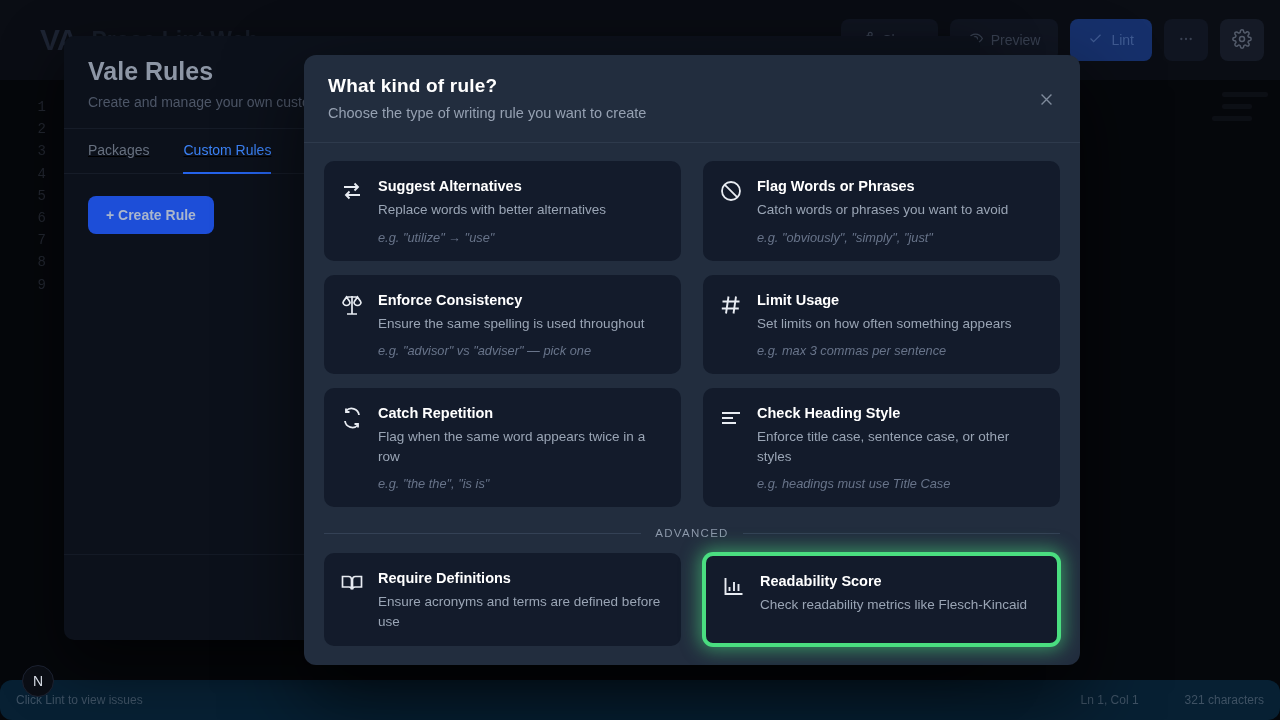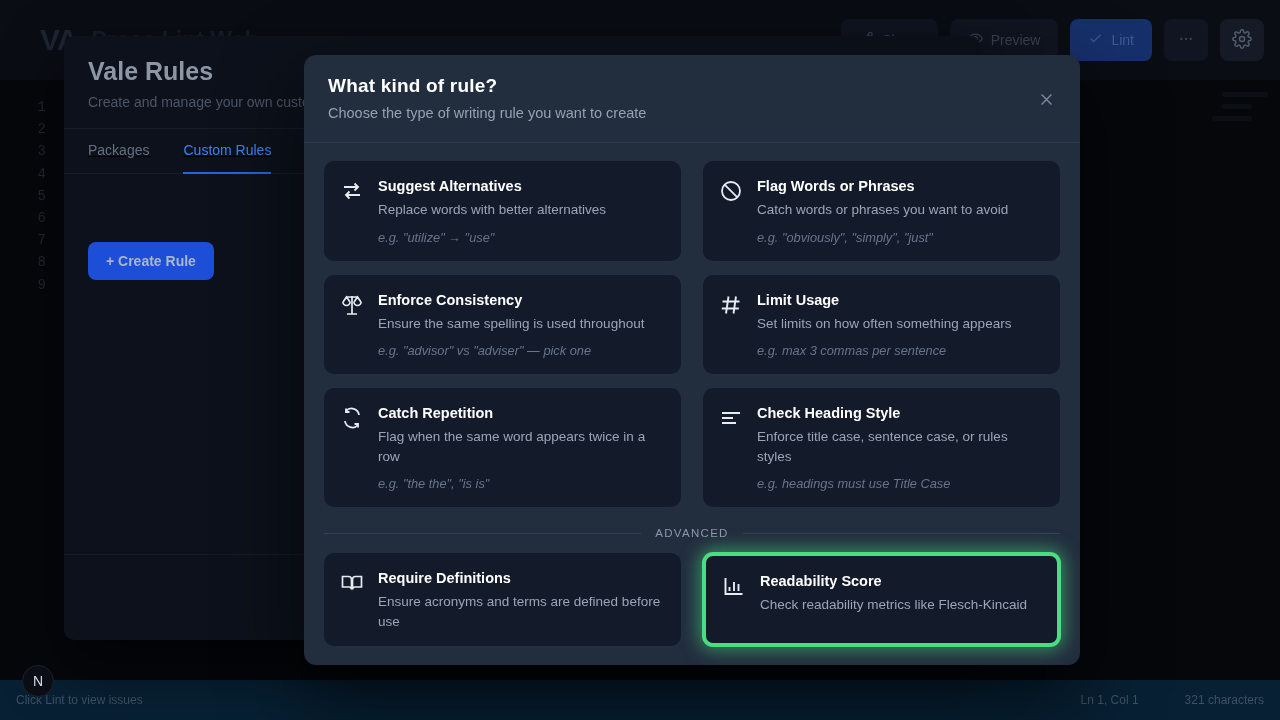--- a/index.html
+++ b/index.html
@@ -57,21 +57,21 @@
     font-family: "Liberation Mono", monospace;
   }
   .code-area { position: absolute; left: 62px; top: 0; right: 0; height: 600px; }
   .ghost-line {
     position: absolute; background: #0e1118; border-radius: 2px; opacity: .85;
   }
 
   .statusbar {
     position: absolute; left: 0; bottom: 0; width: 1280px; height: 40px;
     background: #072033; display: flex; align-items: center;
-    padding: 16px 16px; font-size: 12px; color: #3e5163;
+    padding: 16px 16px; font-size: 12px; color: #3e5163; border-radius: 12px;
   }
   .statusbar .right { margin-left: auto; display: flex; gap: 46px; }
 
   .avatar {
     position: absolute; left: 22px; top: 665px; width: 32px; height: 32px;
     border-radius: 50%; background: #0a0d14; border: 1px solid #1b2130;
     color: #d7dce5; font-size: 14px; display: flex; align-items: center;
     justify-content: center; z-index: 3;
   }
 
@@ -88,21 +88,21 @@
   .panel-tabs {
     display: flex; gap: 34px; padding: 0 24px; border-top: 1px solid #161c28;
     border-bottom: 1px solid #161c28; height: 46px; align-items: center; text-decoration: underline;
   }
   .tab { font-size: 14px; color: #67707f; height: 46px; display: flex;
          align-items: center; border-bottom: 2px solid transparent; }
   .tab.active { color: #3b82f6; border-bottom-color: #2563eb; }
   .panel-body { position: relative; padding: 22px 24px; height: 440px; }
   .create-rule-btn {
     background: #1d4ed8; color: #aab6cc; border: none; border-radius: 8px;
-    padding: 11px 18px; font-size: 14px; font-weight: bold; margin-top: 46px;
+    padding: 11px 18px; font-size: 14px; font-weight: bold;
   }
   .import-btn {
     position: absolute; right: 24px; top: 22px;
     background: #1b2130; color: #6b7484; border: none;
     border-radius: 0; padding: 11px 20px; font-size: 14px;
   }
   .panel-foot {
     position: absolute; left: 0; bottom: 0; width: 100%; height: 86px;
     border-top: 1px solid #141a26; display: flex; align-items: center;
     justify-content: flex-end; padding: 0 24px;
@@ -357,21 +357,21 @@
         </div>
 
         <div class="card">
           <span class="card-icon">
             <svg viewBox="0 0 24 24" fill="none" stroke="currentColor" stroke-width="1.9">
                 <path d="M3 7h18M3 12h11M3 17h14"></path>
               </svg>
           </span>
           <div class="card-text">
             <div class="card-title">Check Heading Style</div>
-            <div class="card-desc">Enforce title case, sentence case, or rules styles</div>
+            <div class="card-desc">Enforce title case, sentence case, or other styles</div>
             <div class="card-eg">e.g. headings must use Title Case</div>
           </div>
         </div>
       </div>
 
       <div class="divider">
         <span class="line"></span>
         <span class="label">ADVANCED</span>
         <span class="line"></span>
       </div>

